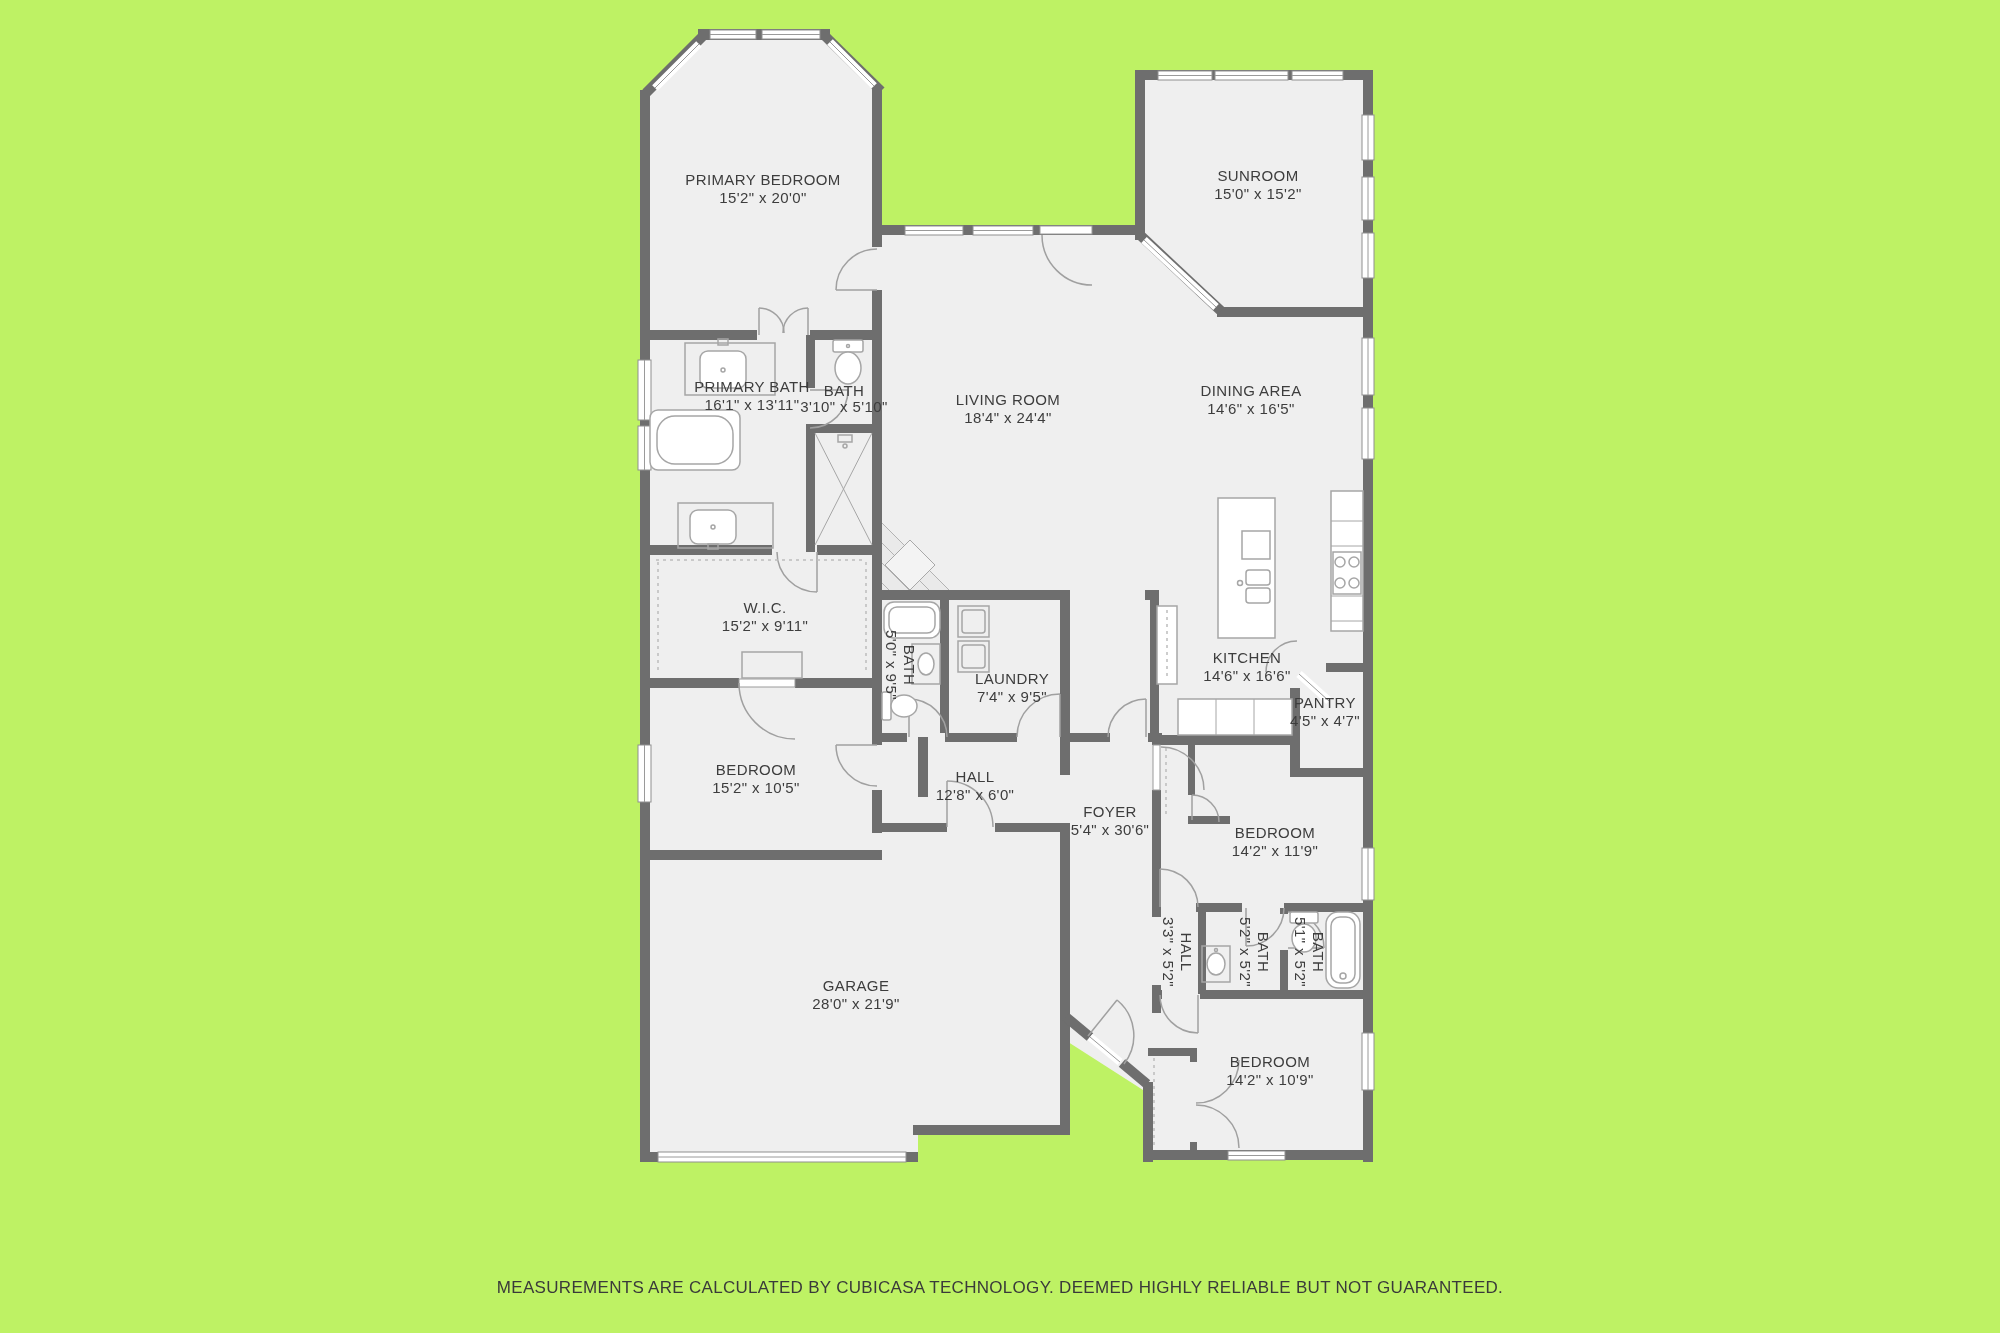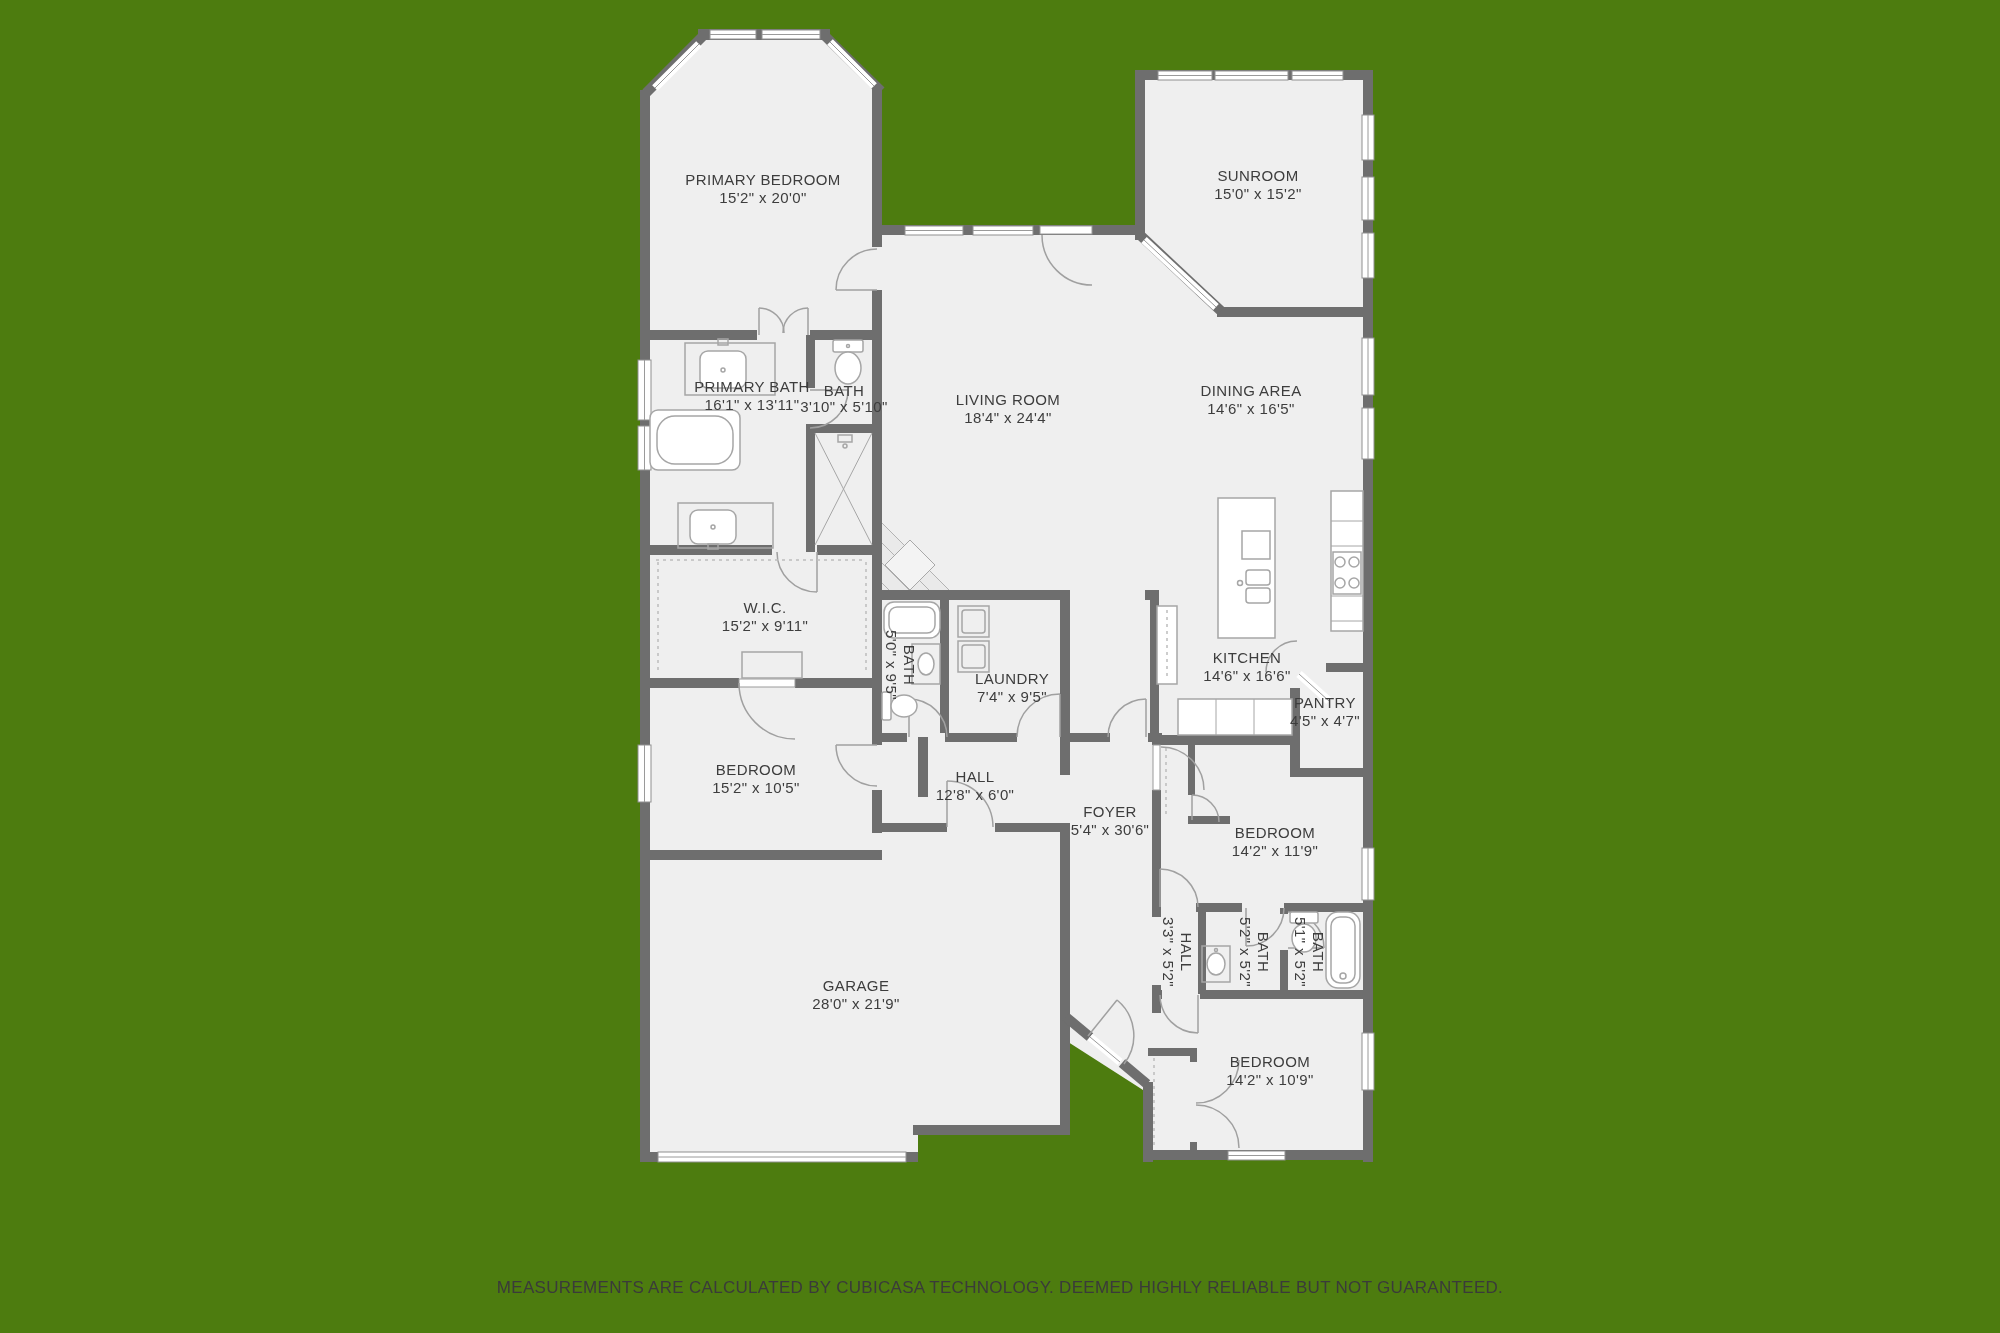--- a/index.html
+++ b/index.html
@@ -1,16 +1,16 @@
 <!DOCTYPE html>
 <html><head>
 <meta charset="utf-8">
 <style>
   html,body{margin:0;padding:0;background:#ffffff;}
-  .stage{position:relative;width:2000px;height:1333px;background:#4d7c0f;overflow:hidden;
+  .stage{position:relative;width:2000px;height:1333px;background:#bef264;overflow:hidden;
          font-family:"Liberation Sans",sans-serif;}
   svg{position:absolute;top:0;left:0;}
   .floor{fill:#efefef;}
   .wall{fill:#6e6e6e;}
   .wline{stroke:#6e6e6e;stroke-width:10;fill:none;}
   .win{fill:#ffffff;stroke:#8f8f8f;stroke-width:1;}
   .winline{stroke:#9a9a9a;stroke-width:1;}
   .glass{stroke:#ffffff;stroke-width:8;fill:none;}
   .leaf{fill:#ffffff;stroke:#9a9a9a;stroke-width:1;}
   .arc{stroke:#a0a0a0;stroke-width:1.5;fill:none;}

